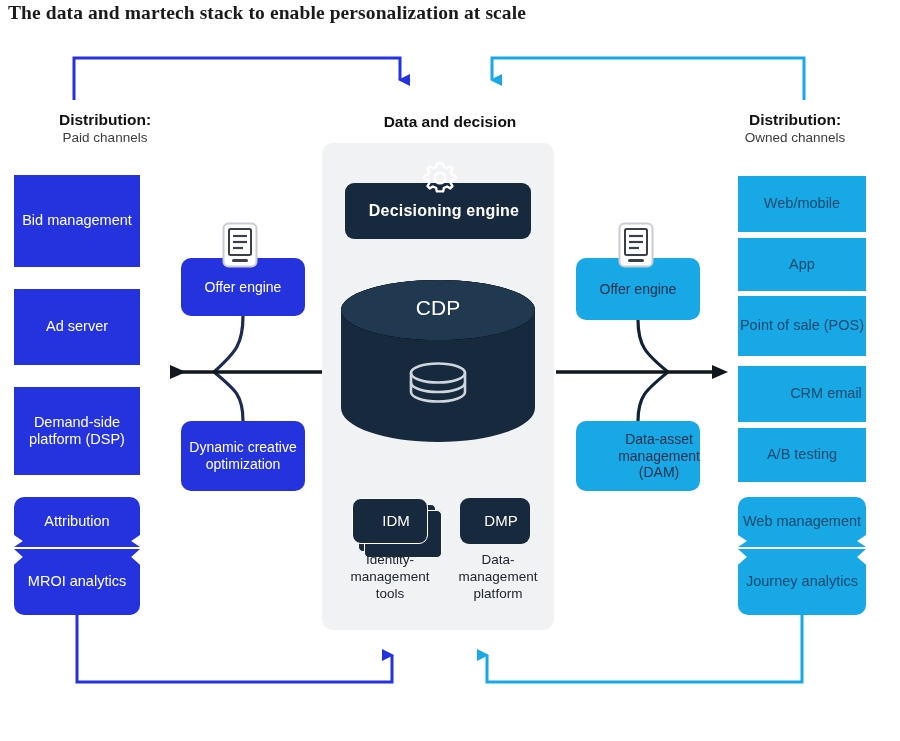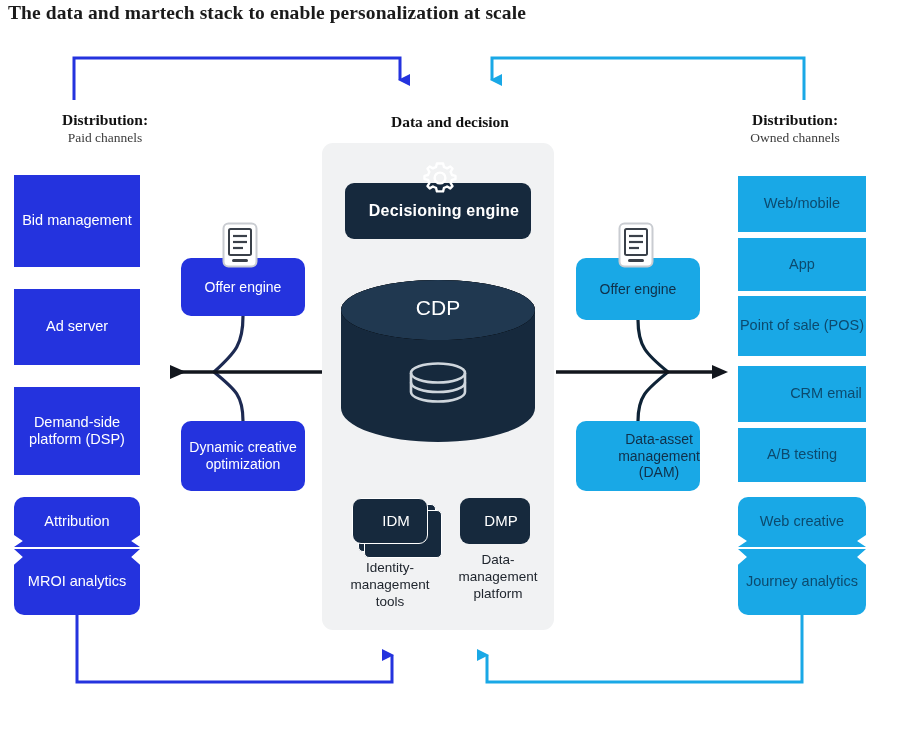--- a/index.html
+++ b/index.html
@@ -25,21 +25,20 @@
     color: #1b1b1b;
     letter-spacing: 0.1px;
     white-space: nowrap;
   }
 
   
   .col-head {
     position: absolute;
     text-align: center;
     line-height: 1.25;
-    font-family: Liberation Serif, serif;
   }
   .col-head .ch-title {
     font-size: 15.5px;
     font-weight: bold;
     color: #111111;
     display: block;
   }
   .col-head .ch-sub {
     font-size: 13.5px;
     font-weight: normal;
@@ -199,21 +198,21 @@
   }
 
   .center-caption {
     position: absolute;
     text-align: center;
     font-size: 13.5px;
     color: #20262e;
     line-height: 1.25;
     z-index: 5;
   }
-  #caption-idm { left: 338px; top: 552px; width: 104px; margin-top: 8px; }
+  #caption-idm { left: 338px; top: 552px; width: 104px; }
   #caption-dmp { left: 448px; top: 552px; width: 100px; }
 
   
   .tablet-icon {
     position: absolute;
     width: 36px;
     height: 46px;
     z-index: 5;
   }
   #tablet-left  { left: 222px; top: 222px; }
@@ -348,21 +347,21 @@
 
 <div class="center-caption" id="caption-idm">Identity-management tools</div>
 <div class="center-caption" id="caption-dmp">Data-management platform</div>
 
 <div class="box owned-rect" style="top:176px; height:56px;">Web/mobile</div>
 <div class="box owned-rect" style="top:238px; height:53px;">App</div>
 <div class="box owned-rect" style="top:296px; height:60px;">Point of sale (POS)</div>
 <div class="box owned-rect" style="top:366px; height:56px;padding-left:48px;">CRM email</div>
 <div class="box owned-rect" style="top:428px; height:54px;">A/B testing</div>
 
-<div class="box owned-rect grp-top" style="top:497px; height:50px;">Web creative</div>
+<div class="box owned-rect grp-top" style="top:497px; height:50px;">Web management</div>
 <div class="box owned-rect grp-bot" style="top:549px; height:66px;">Journey analytics</div>
 
 <div class="box eng-cyan" style="left:576px; top:258px; width:124px; height:62px;">Offer engine</div>
 <div class="box eng-cyan" style="left:576px; top:421px; width:124px; height:70px;padding-left:42px;">Data-asset management (DAM)</div>
 
 <svg class="tablet-icon" id="tablet-right" viewBox="0 0 36 46">
   <rect x="1.5" y="1.5" width="33" height="43" rx="5" fill="#ffffff" stroke="#c9ccd1" stroke-width="2"></rect>
   <rect x="7" y="7" width="22" height="26" rx="1.5" fill="#ffffff" stroke="#3a4049" stroke-width="2"></rect>
   <line x1="11" y1="14" x2="25" y2="14" stroke="#3a4049" stroke-width="2.2"></line>
   <line x1="11" y1="20" x2="25" y2="20" stroke="#3a4049" stroke-width="2.2"></line>

